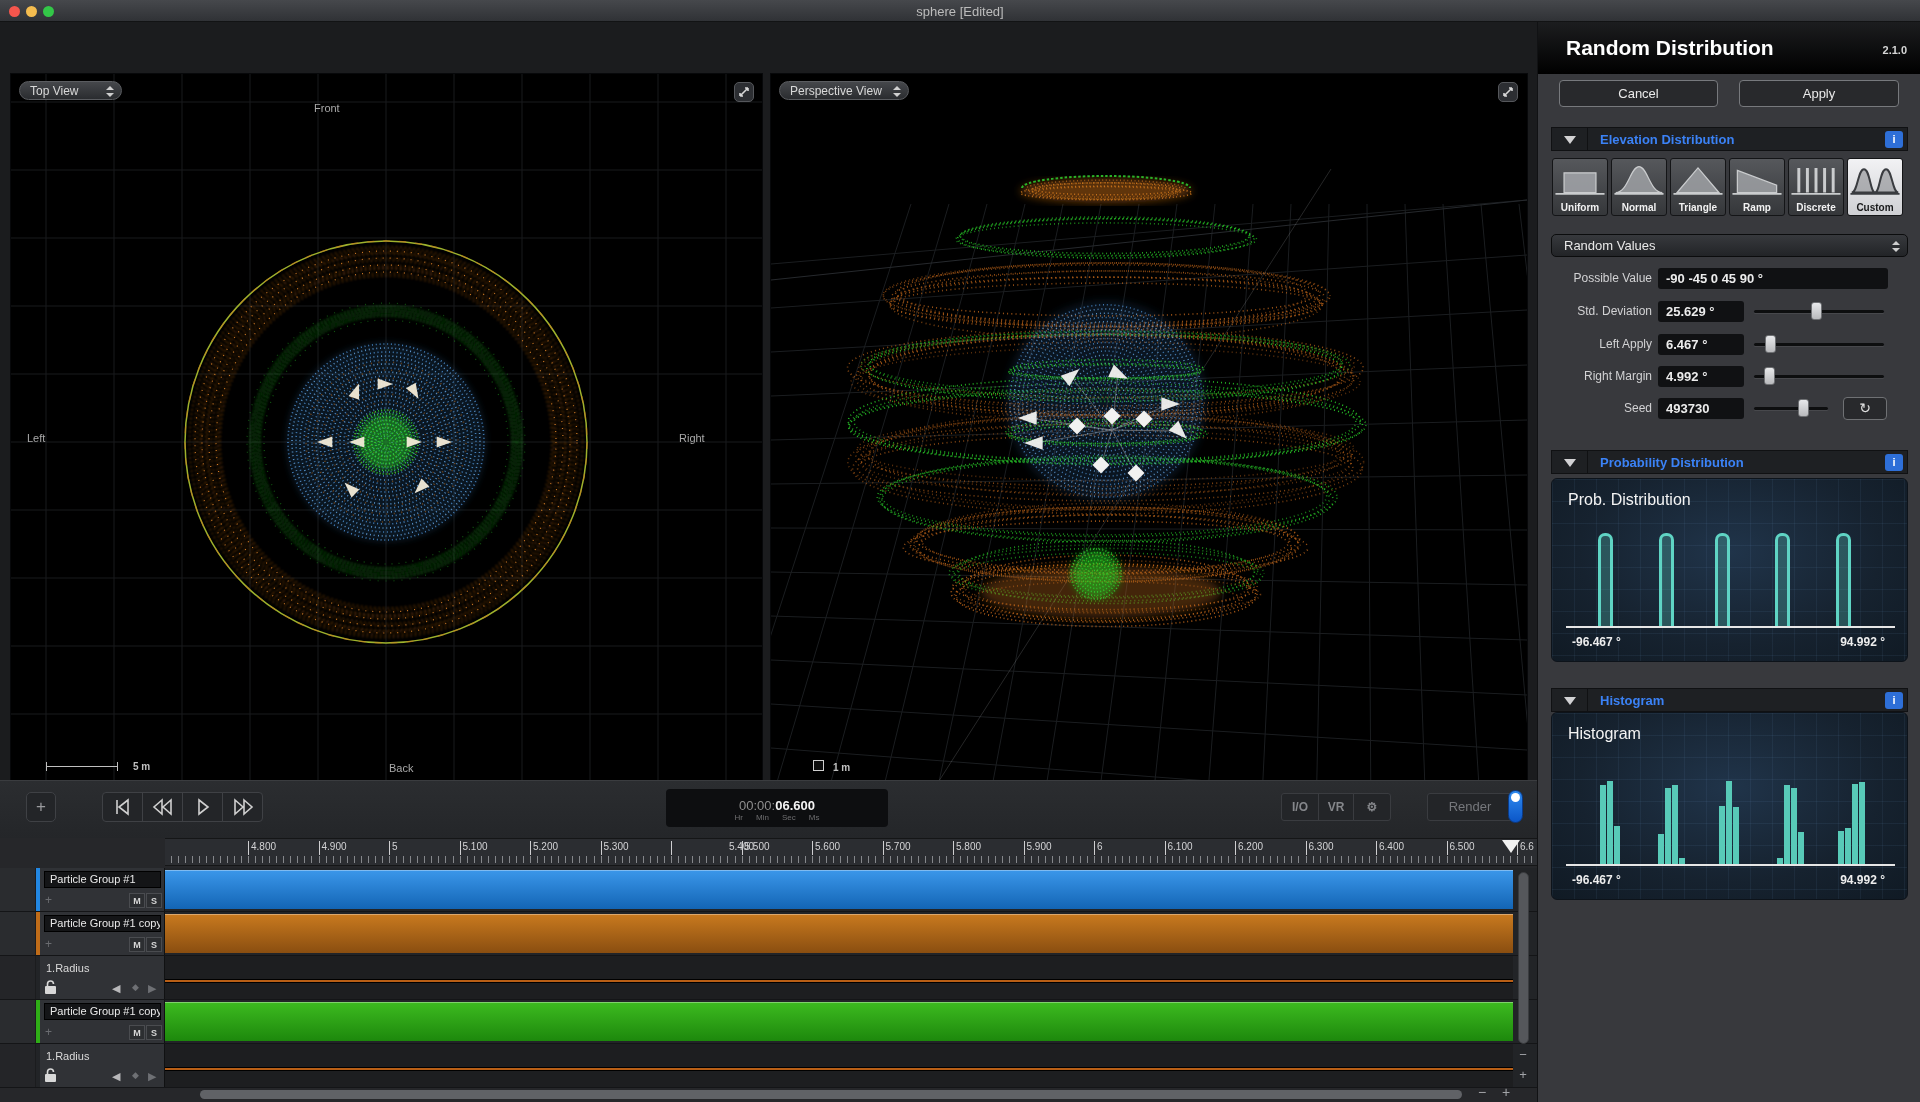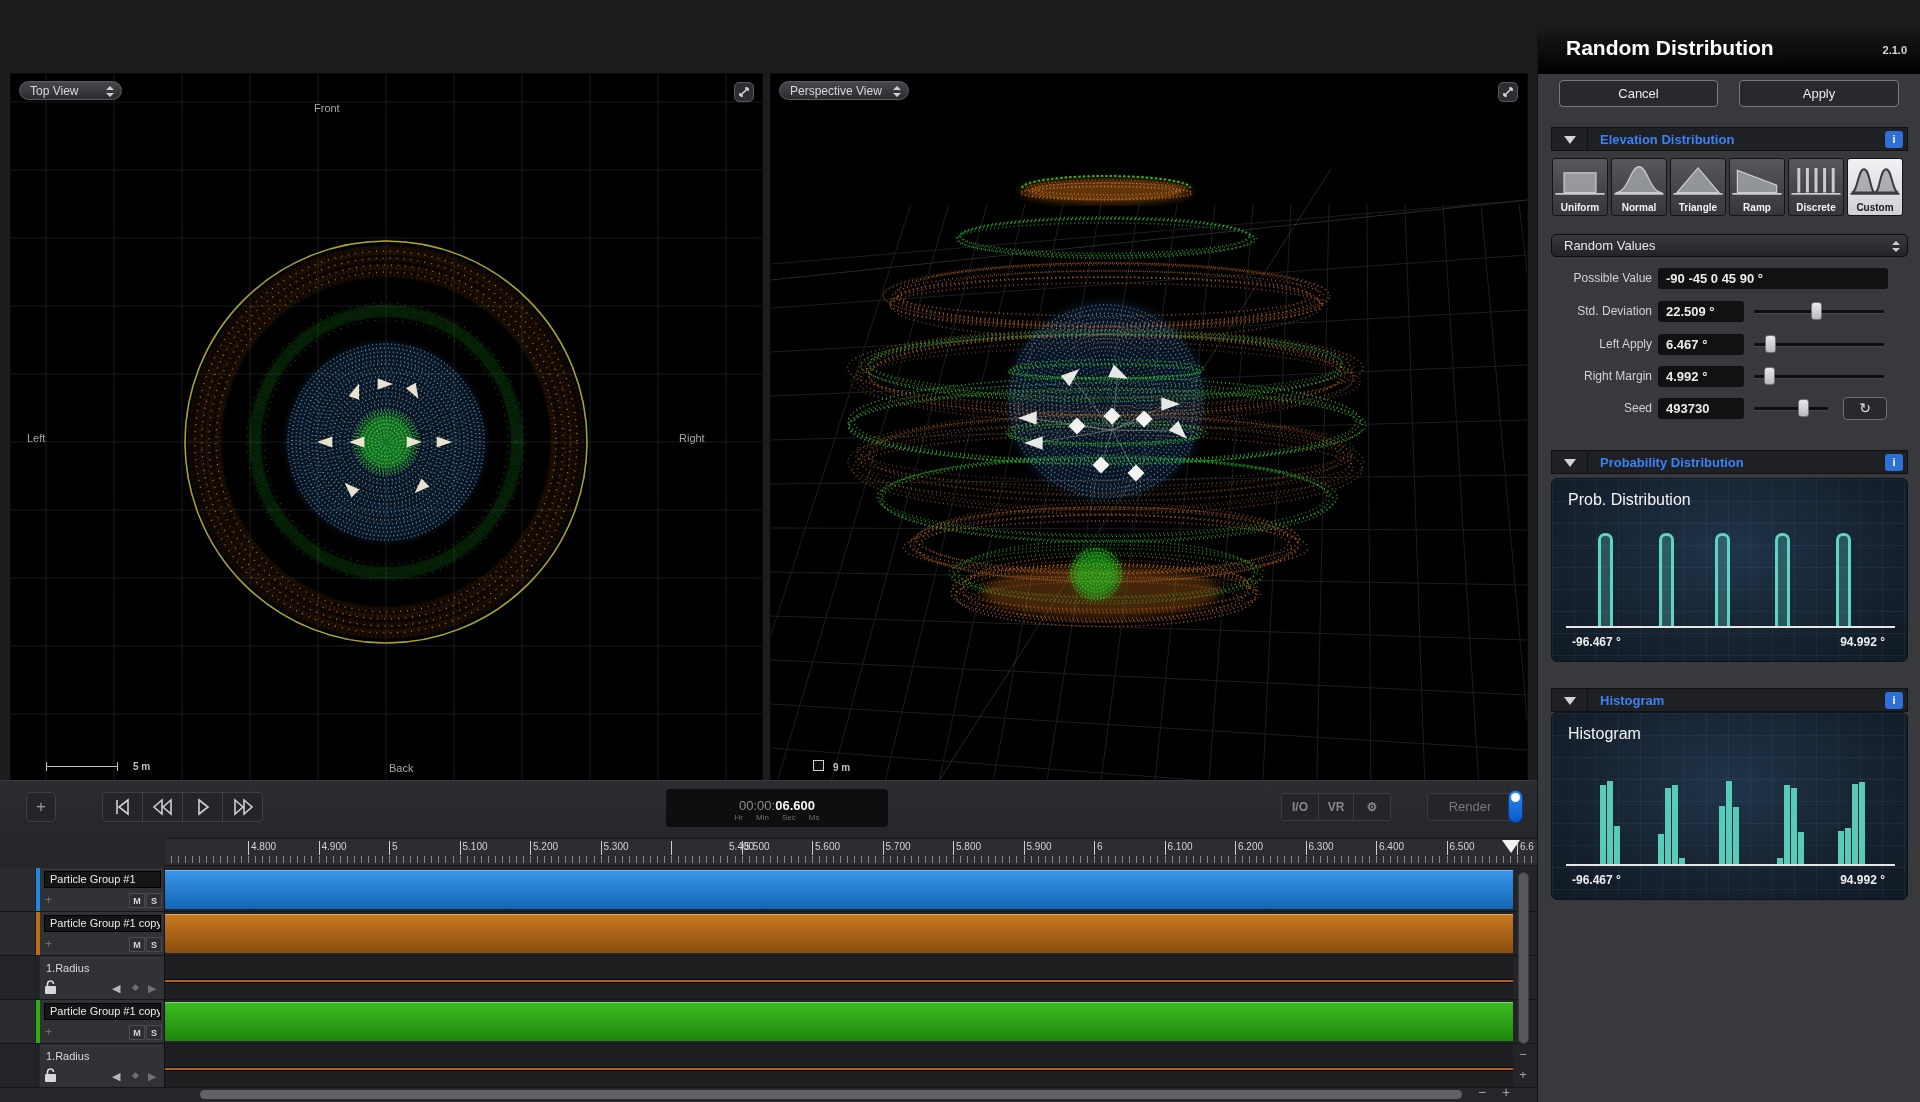--- a/index.html
+++ b/index.html
@@ -99,20 +99,26 @@
   #vscroll{position:absolute;left:1518px;top:92px;width:11px;height:172px;background:#55575b;border-radius:6px;border:1px solid #3a3c3f;}
   .vs-btn{position:absolute;left:1513px;width:20px;height:16px;color:#a2a4a8;font-size:13px;text-align:center;line-height:14px;}
   #hscroll{position:absolute;left:200px;top:310px;width:1262px;height:9px;background:#606266;border-radius:5px;}
   .hs-btn{position:absolute;top:305px;width:20px;height:16px;color:#a2a4a8;font-size:14px;text-align:center;line-height:15px;}
 </style>
 </head>
 <body>
 
 <div id="app">
 
+  <div id="titlebar" class="abs">
+    <div class="tlight" style="left:9px;background:#f5564d;"></div>
+    <div class="tlight" style="left:26px;background:#f5bd4f;"></div>
+    <div class="tlight" style="left:43px;background:#33c748;"></div>
+    <div id="win-title">sphere [Edited]</div>
+  </div>
 
   <div id="vp-top" class="abs viewport">
     <svg id="svg-top" width="751" height="745">
         <defs>
           <filter id="blur1">
             <feGaussianBlur stdDeviation="0.8"></feGaussianBlur>
           </filter>
           <filter id="blur2">
             <feGaussianBlur stdDeviation="3"></feGaussianBlur>
           </filter>
@@ -512,21 +518,21 @@
         <rect x="-6" y="-6" width="12" height="12" transform="translate(341,342) rotate(45)" fill="#f2f2f0"></rect>
         <rect x="-6" y="-6" width="12" height="12" transform="translate(373,345) rotate(45)" fill="#f2f2f0"></rect>
         <rect x="-6" y="-6" width="12" height="12" transform="translate(330,391) rotate(45)" fill="#f2f2f0"></rect>
         <rect x="-6" y="-6" width="12" height="12" transform="translate(365,399) rotate(45)" fill="#f2f2f0"></rect>
       </svg>
     <div class="vp-dropdown" style="width:130px;">
       <span>Perspective View</span>
       <span class="dd-arrows"></span>
     </div>
     <div class="scale-sq" style="left:42px;top:686px;"></div>
-    <div class="scale-text" style="left:62px;top:688px;">9 m</div>
+    <div class="scale-text" style="left:62px;top:688px;">1 m</div>
     <div class="expand-btn" style="right:9px;">
       <svg width="18" height="18">
           <path d="M5 13 L13 5 M5 13 l3 0 M5 13 l0 -3 M13 5 l-3 0 M13 5 l0 3" stroke="#d8d8d8" stroke-width="1.6" fill="none"></path>
         </svg>
     </div>
   </div>
 
   <div id="panel" class="abs">
     <div id="panel-header">
       <div id="panel-title">Random Distribution</div>
@@ -585,21 +591,21 @@
         </div>
       </div>
     <div id="rv-dropdown">
       <span>Random Values</span>
       <span class="dd-arrows" style="top:5px;"></span>
     </div>
     <div id="fields">
         <div class="fld-label" style="left: 4px; top: 249px;">Possible Value</div>
         <div class="fld-box" style="left: 120px; top: 246px; width: 230px;">-90 -45 0 45 90 °</div>
         <div class="fld-label" style="left: 4px; top: 282px;">Std. Deviation</div>
-        <div class="fld-box" style="left: 120px; top: 279px; width: 86px;">22.509 °</div>
+        <div class="fld-box" style="left: 120px; top: 279px; width: 86px;">25.629 °</div>
         <div class="slider" style="left: 216px; top: 279px; width: 130px;">
           <div class="track"></div>
           <div class="thumb" style="left: 57.12px;"></div>
         </div>
         <div class="fld-label" style="left: 4px; top: 315px;">Left Apply</div>
         <div class="fld-box" style="left: 120px; top: 312px; width: 86px;">6.467 °</div>
         <div class="slider" style="left: 216px; top: 312px; width: 130px;">
           <div class="track"></div>
           <div class="thumb" style="left: 10.71px;"></div>
         </div>

